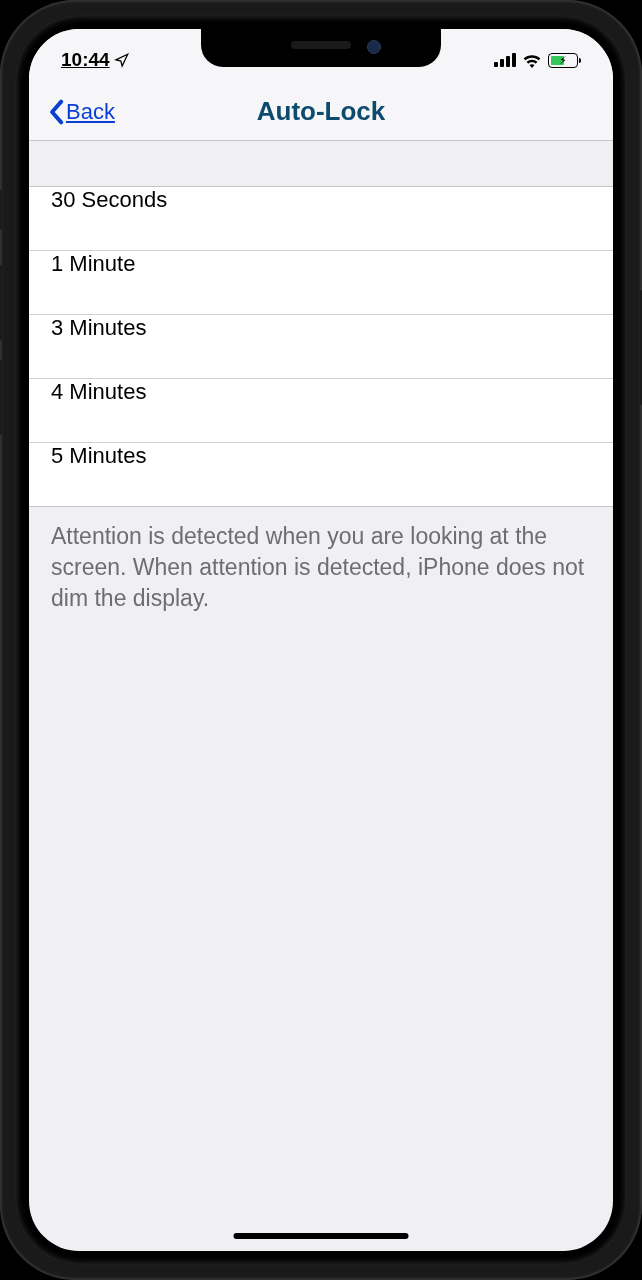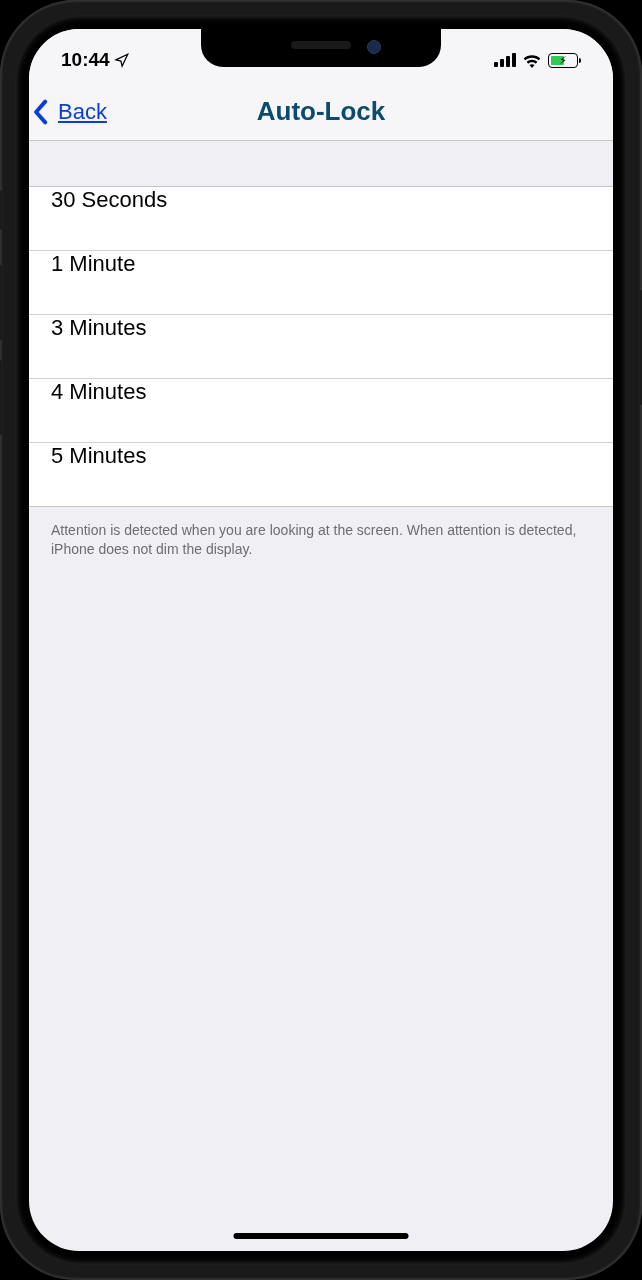--- a/index.html
+++ b/index.html
@@ -75,20 +75,21 @@
       background: #1a1a1a;
       border-radius: 4px;
     }
     .status-bar {
       display: flex;
       justify-content: space-between;
       align-items: center;
       height: 54px;
       padding: 8px 32px 0;
       background: #f6f6f8;
+      text-decoration: underline;
     }
     .status-left {
       display: flex;
       align-items: center;
       gap: 4px;
       font-size: 19px;
       font-weight: 600;
       color: #000;
     }
     .location-arrow {
@@ -158,24 +159,24 @@
       display: flex;
       align-items: center;
       justify-content: center;
       height: 58px;
       background: #f6f6f8;
       border-bottom: 0.5px solid #c6c6c8;
       position: relative;
     }
     .back-btn {
       position: absolute;
-      left: 3px;
-      display: flex;
-      align-items: center;
-      gap: 10px;
+      left: 19px;
+      display: flex;
+      align-items: center;
+      gap: 2px;
       color: #0a3fd4;
       font-size: 22px;
       cursor: pointer;
     }
     .back-chevron {
       width: 16px;
       height: 26px;
     }
     .back-label {
       text-decoration: underline;
@@ -207,21 +208,21 @@
     .list-item:last-child {
       border-bottom: 0.5px solid #c6c6c8;
     }
     .checkmark {
       width: 22px;
       height: 22px;
       color: #0a3fd4;
     }
     .footer-text {
       padding: 14px 22px;
-      font-size: 14px;
+      font-size: 23px;
       color: #6d6d72;
       line-height: 1.35;
       background: #efeff4;
     }
     .home-indicator {
       position: absolute;
       bottom: 12px;
       left: 50%;
       transform: translateX(-50%);
       width: 175px;

